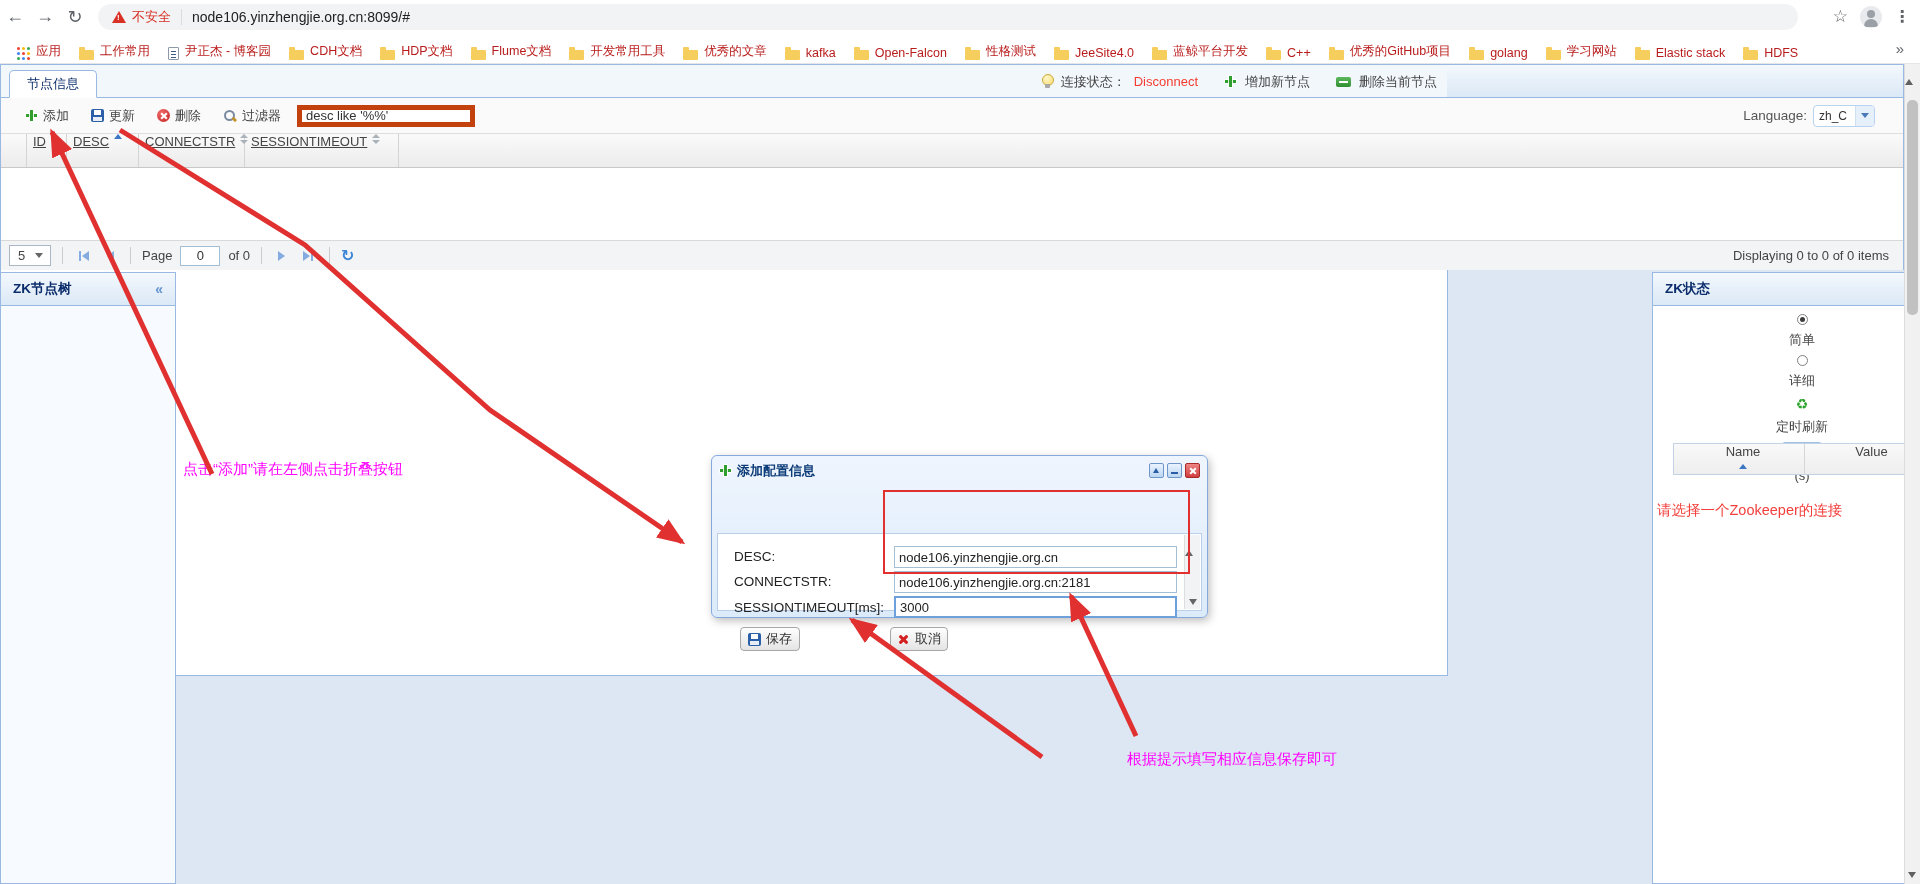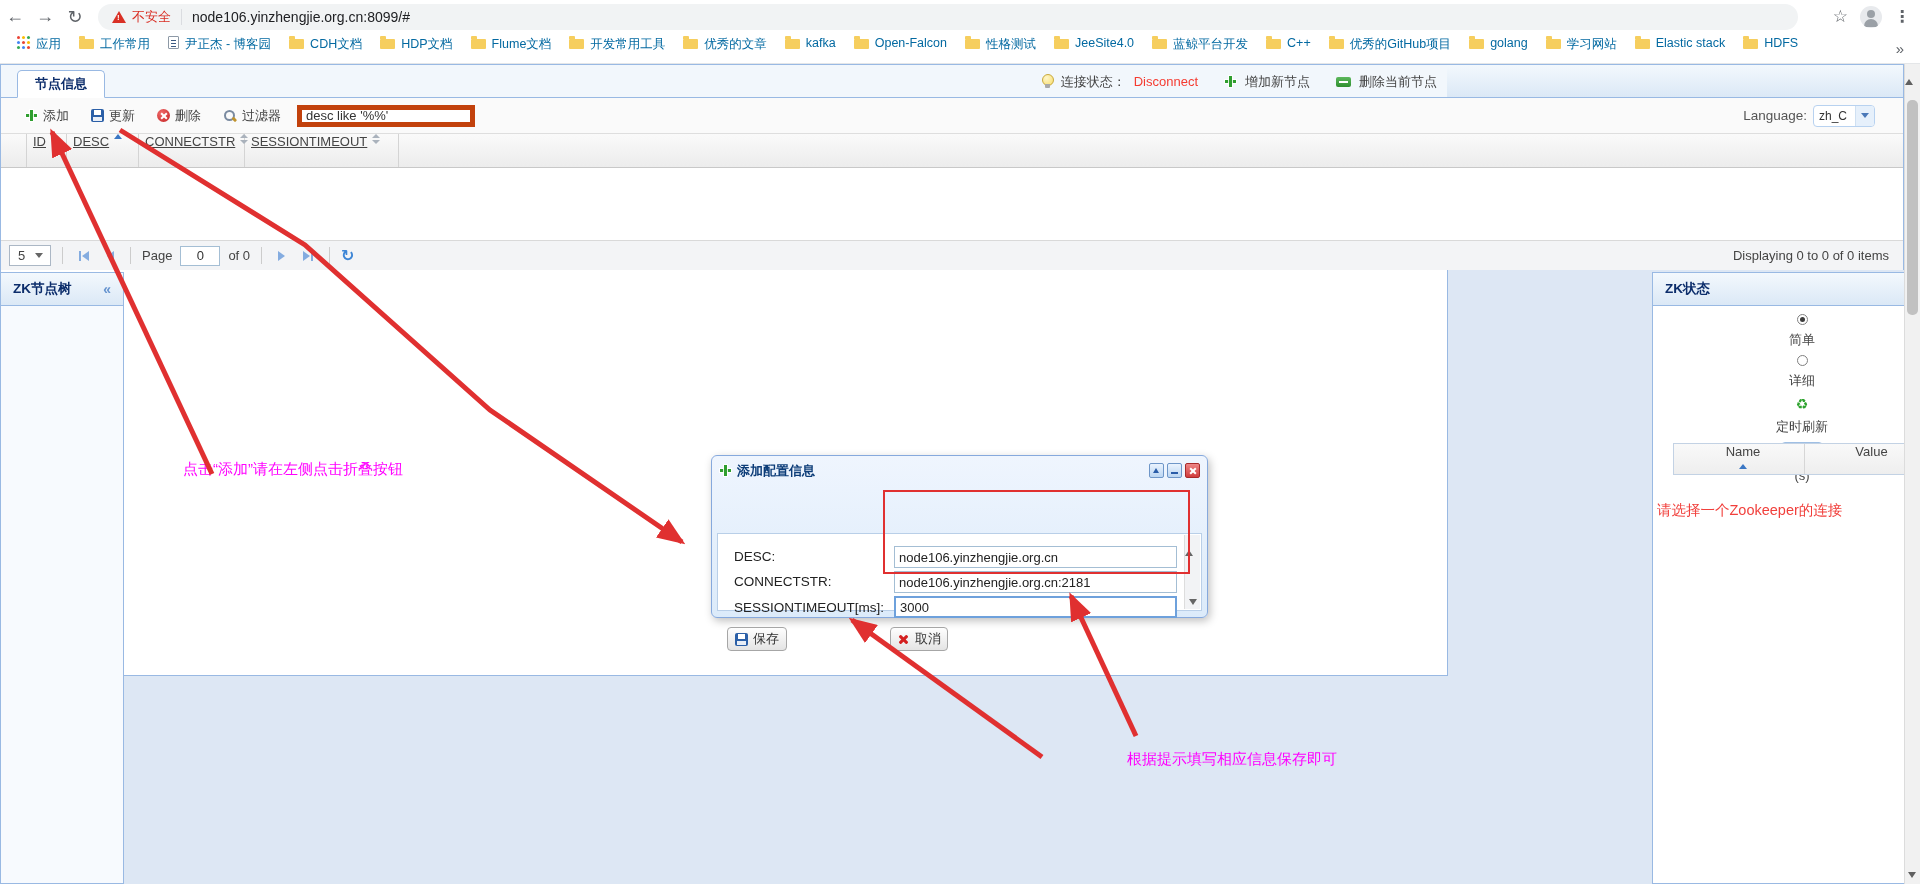--- a/index.html
+++ b/index.html
@@ -18,21 +18,21 @@
   .url-text { color:#202124; font-size:14px; }
   #browser-right { margin-left:auto; display:flex; align-items:center; gap:12px; padding-right:10px; }
   .star { font-size:17px; color:#5f6368; }
   .avatar { width:22px; height:22px; border-radius:50%; background:#e8eaed; position:relative; overflow:hidden; }
   .avatar:before { content:''; position:absolute; left:7px; top:4px; width:8px; height:8px; border-radius:50%; background:#9aa0a6; }
   .avatar:after { content:''; position:absolute; left:4px; top:13px; width:14px; height:8px; border-radius:7px 7px 0 0; background:#9aa0a6; }
   .kebab { font-size:16px; color:#5f6368; font-weight:bold; }
 
   
   #bookmarks-bar { position:absolute; left:0; top:33px; width:1920px; height:31px; background:#fff; border-bottom:1px solid #e4e6e8; display:flex; align-items:center; padding:0 8px; }
-  .bm-item { display:flex; align-items:flex-start; gap:6px; padding:0 9px; height:24px; border-radius:12px; color:#0369a1; font-size:12.5px; white-space:nowrap; cursor:pointer; }
+  .bm-item { display:flex; align-items:flex-end; gap:6px; padding:0 9px; height:24px; border-radius:12px; color:#b91c1c; font-size:12.5px; white-space:nowrap; cursor:pointer; }
   .apps-grid { width:13px; height:13px; position:relative; }
   .apps-grid b { position:absolute; width:3px; height:3px; border-radius:50%; background:#ea4335;
     box-shadow:5px 0 0 #fbbc05, 10px 0 0 #34a853, 0 5px 0 #4285f4, 5px 5px 0 #ea4335, 10px 5px 0 #fbbc05, 0 10px 0 #34a853, 5px 10px 0 #4285f4, 10px 10px 0 #ea4335; }
   .bm-folder { width:15px; height:10px; background:#f6ce5e; border-radius:1px; position:relative; margin-top:3px; }
   .bm-folder:before { content:''; position:absolute; top:-3px; left:0; width:6px; height:3px; background:#f6ce5e; border-radius:1px 1px 0 0; }
   .bm-page { width:11px; height:13px; background:#fff; border:1px solid #8d99a6; border-radius:1px; position:relative; }
   .bm-page:before { content:''; position:absolute; left:2px; top:3px; width:5px; height:1px; background:#3c5a82; box-shadow:0 3px 0 #3c5a82, 0 6px 0 #3c5a82; }
   .bm-more { margin-left:auto; color:#5f6368; font-size:15px; padding-right:8px; }
 
   
@@ -82,26 +82,26 @@
   .pg-sep { width:1px; height:17px; background:#ccc; margin:0 3px; }
   .pg-btn { display:flex; align-items:center; gap:1px; padding:2px 5px; cursor:pointer; }
   .tri-l { width:0; height:0; border-top:5px solid transparent; border-bottom:5px solid transparent; border-right:7px solid #84ace0; }
   .tri-r { width:0; height:0; border-top:5px solid transparent; border-bottom:5px solid transparent; border-left:7px solid #84ace0; }
   .bar-v { width:2px; height:10px; background:#84ace0; }
   #page-input { width:40px; height:20px; border:1px solid #a4bed4; text-align:center; font-size:13px; color:#333; font-family:inherit; }
   .ico-refresh { color:#3e86d6; font-size:16px; font-weight:bold; line-height:1; cursor:pointer; }
   #display-info { position:absolute; right:14px; color:#444; }
 
   
-  #tree-panel { left:0; top:208px; width:124px; height:612px; background:#f7fafe; }
+  #tree-panel { left:0; top:208px; width:176px; height:612px; background:#f7fafe; }
 
   
   #center-panel { left:152px; top:208px; width:1448px; height:612px; background:#fff; border:1px solid #99b9e3; }
   #tabbar { height:33px; background:#f2f7fc; border-bottom:1px solid #99b9e3; display:flex; align-items:flex-end; position:relative; }
-  .tab-active { margin-left:16px; width:88px; height:28px; background:#fff; border:1px solid #99b9e3; border-bottom:1px solid #fff; border-radius:5px 5px 0 0; text-align:center; line-height:26px; font-weight:bold; color:#0c2d6b; position:relative; top:1px; cursor:pointer; }
+  .tab-active { margin-left:8px; width:88px; height:28px; background:#fff; border:1px solid #99b9e3; border-bottom:1px solid #fff; border-radius:5px 5px 0 0; text-align:center; line-height:26px; font-weight:normal; color:#0c2d6b; position:relative; top:1px; cursor:pointer; }
   #conn-toolbar { position:absolute; right:10px; top:0; height:33px; display:flex; align-items:center; gap:8px; }
   .ico-bulb { position:relative; width:11px; height:15px; }
   .ico-bulb:before { content:''; position:absolute; left:0; top:0; width:10px; height:10px; border-radius:50%; background:radial-gradient(circle at 35% 30%,#fff6c9,#f7dc6a); border:1px solid #c9a93c; }
   .ico-bulb:after { content:''; position:absolute; left:3px; top:10px; width:5px; height:4px; background:#a9a9a9; border-radius:0 0 1px 1px; }
   .conn-label { color:#444; }
   .conn-status { color:#f53b30; }
   .ico-node-del { position:relative; width:15px; height:10px; background:linear-gradient(#5cb85c,#2f8f2f); border-radius:2px; }
   .ico-node-del:before { content:''; position:absolute; left:3px; top:4px; width:9px; height:2px; background:#fff; }
   #instructions { padding:26px 0 0 44px; color:#e8524f; font-size:14px; line-height:22px; }
 
@@ -441,21 +441,21 @@
         <span class="dlg-btn close g-x"></span>
       </div>
     </div>
     <div id="dlg-body">
       <span class="dlg-label" style="top:15px">DESC:</span>
       <input class="dlg-input" style="top: 12px;" value="node106.yinzhengjie.org.cn">
       <span class="dlg-label" style="top:40px">CONNECTSTR:</span>
       <input class="dlg-input" style="top: 37px;" value="node106.yinzhengjie.org.cn:2181">
       <span class="dlg-label" style="top:66px">SESSIONTIMEOUT[ms]:</span>
       <input class="dlg-input focused" style="top: 62px;" value="3000">
-      <div class="lbtn" style="left:9px; top:93px; width:60px">
+      <div class="lbtn" style="left:22px; top:93px; width:60px">
         <span class="ico-save"></span>
         <span>保存</span>
       </div>
       <div class="lbtn" style="left:172px; top:93px; width:58px">
         <span class="ico-x-red"></span>
         <span>取消</span>
       </div>
       <div id="dlg-scroll"><i class="u"></i><i class="d"></i></div>
     </div>
   </div>

